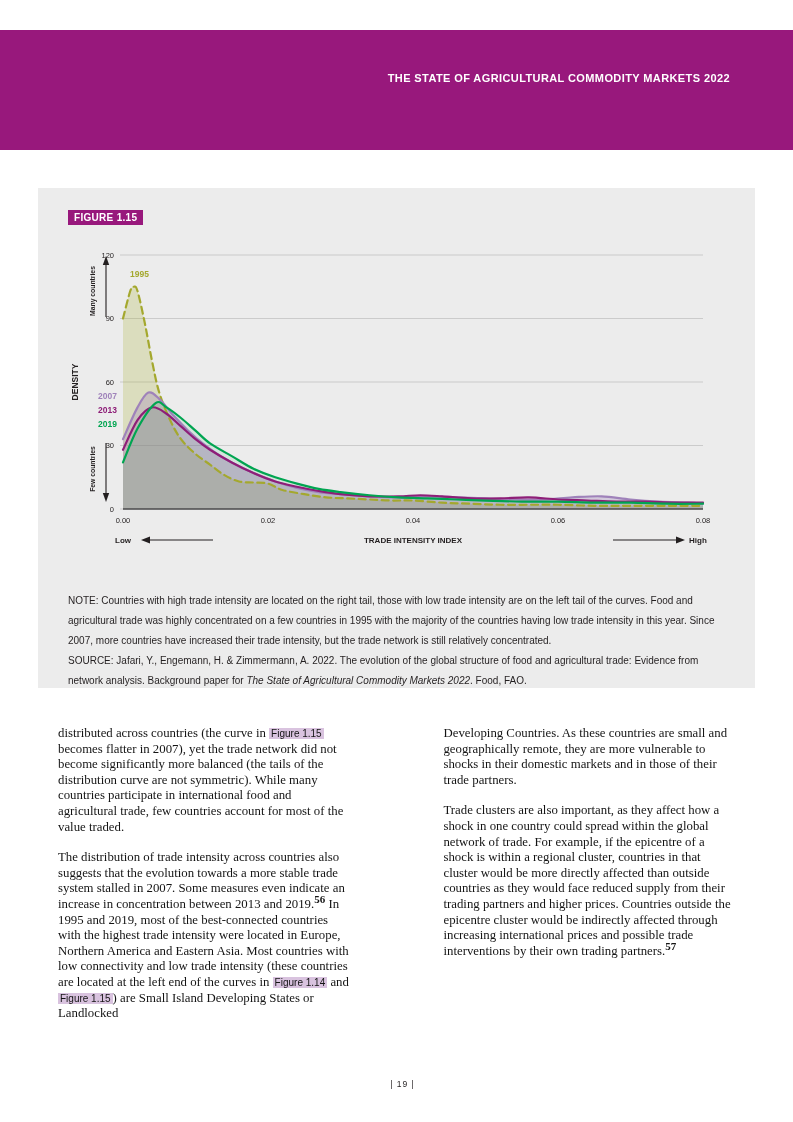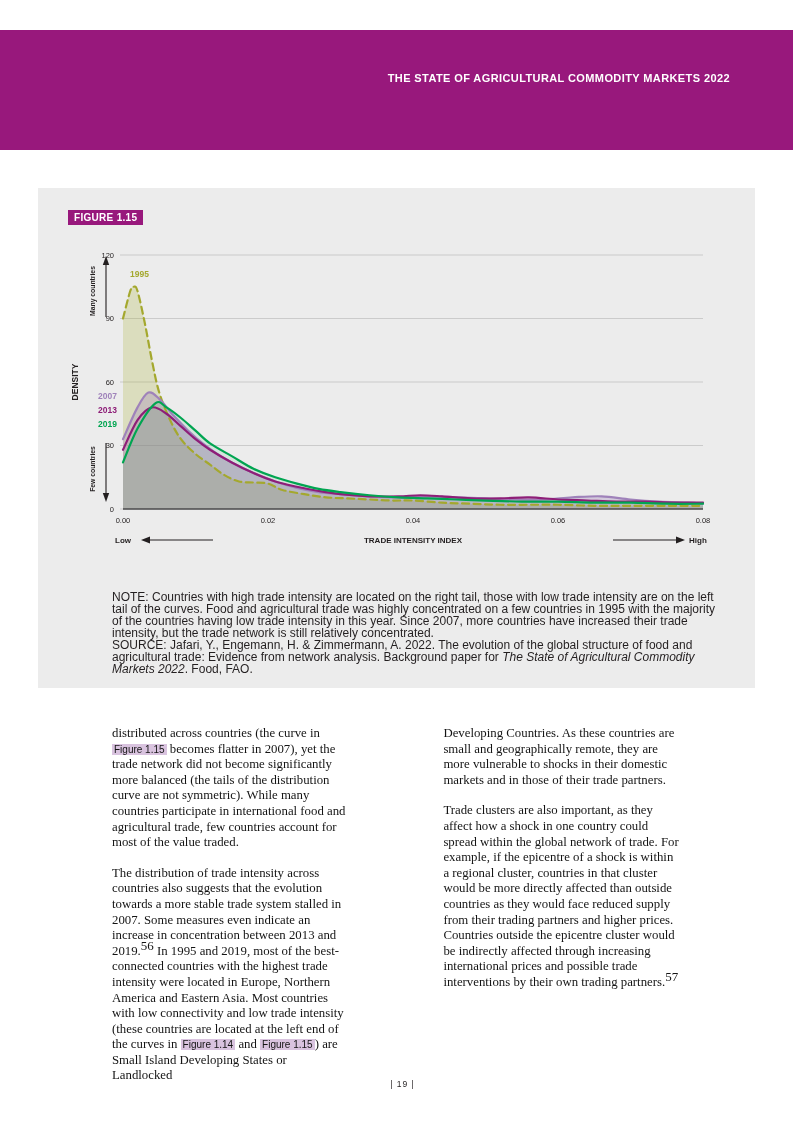--- a/index.html
+++ b/index.html
@@ -22,39 +22,39 @@
   .figure-chip {
     background:#98187c; color:#ffffff; font-weight:bold; font-size:10px;
     padding:2px 6px; letter-spacing:0.3px; white-space:nowrap;
   }
   .figure-title {
     font-weight:bold; font-size:10.5px; color:#221e1f; letter-spacing:0.2px; padding-top:3px;
   }
   .chart-wrap { margin-top:14px; }
 
   .figure-note { margin-top:30px; }
-  .figure-note, .figure-source { font-size:12px; line-height:12px; color:#231f20;margin-left:44px; }
+  .figure-note, .figure-source { font-size:10px; line-height:20px; color:#231f20; }
   .figure-note p, .figure-source p { margin:0; }
   .it { font-style:italic; }
 
-  .columns { display:flex; margin:38px 112px 0;gap:30px; }
+  .columns { display:flex; margin:38px 58px 0;gap:30px; }
   .col {
     width:305px; font-family:"Liberation Serif", serif; font-size:12.8px;
     line-height:15.6px; color:#141414;
   }
   .col p { margin:0 0 15px; }
   .divider {
     width:1px; margin:2px 16px 0 17px; align-self:stretch;
     background:repeating-linear-gradient(to bottom, #8f8f8f 0 1.5px, transparent 1.5px 5.5px);
   }
   .figref {
     font-family:"Liberation Sans", sans-serif; font-size:10px;
     background:#d9c3df; padding:0 2px; white-space:nowrap;
   }
-  sup { font-size:13px; font-weight:normal; line-height:0; }
+  sup { font-size:11px; font-weight:bold; line-height:0; }
 
   .page-number {
     position:absolute; bottom:33px; left:0; right:0; text-align:center;
     font-size:8.5px; color:#231f20; letter-spacing:1px;padding-left:12px;
   }
 </style>
 </head>
 <body>
 
 <div class="page">

